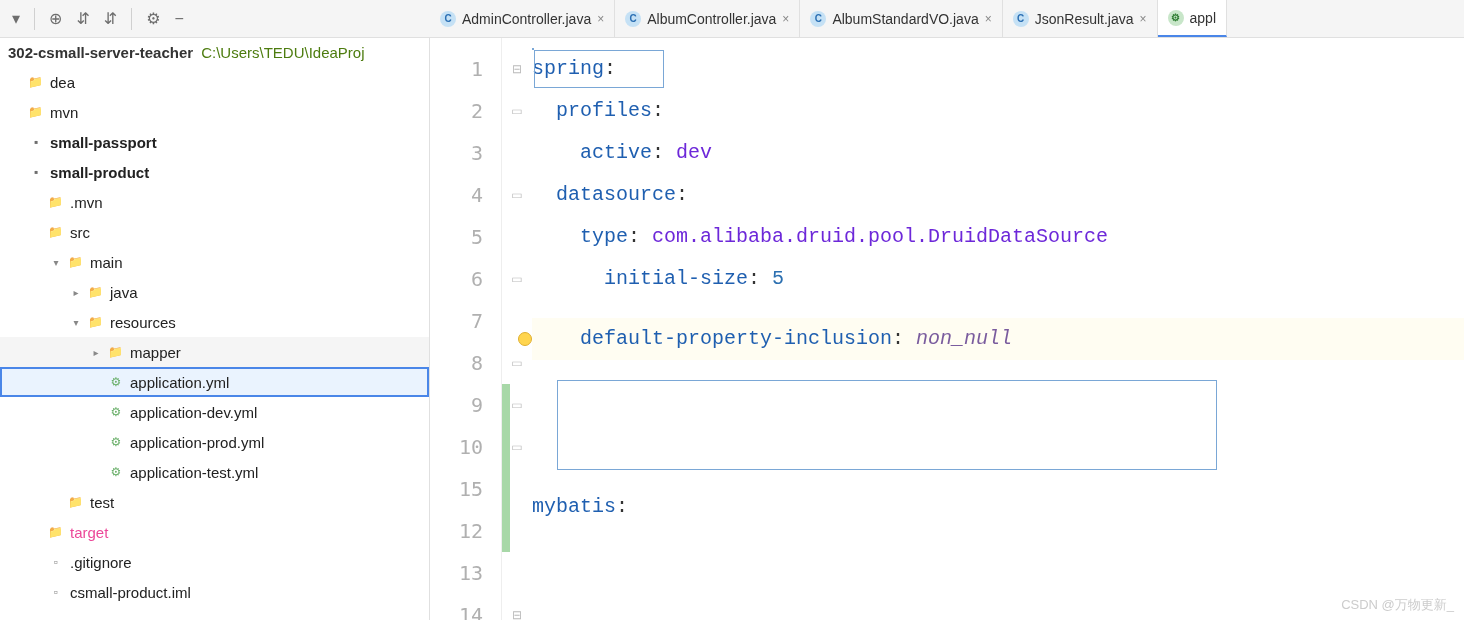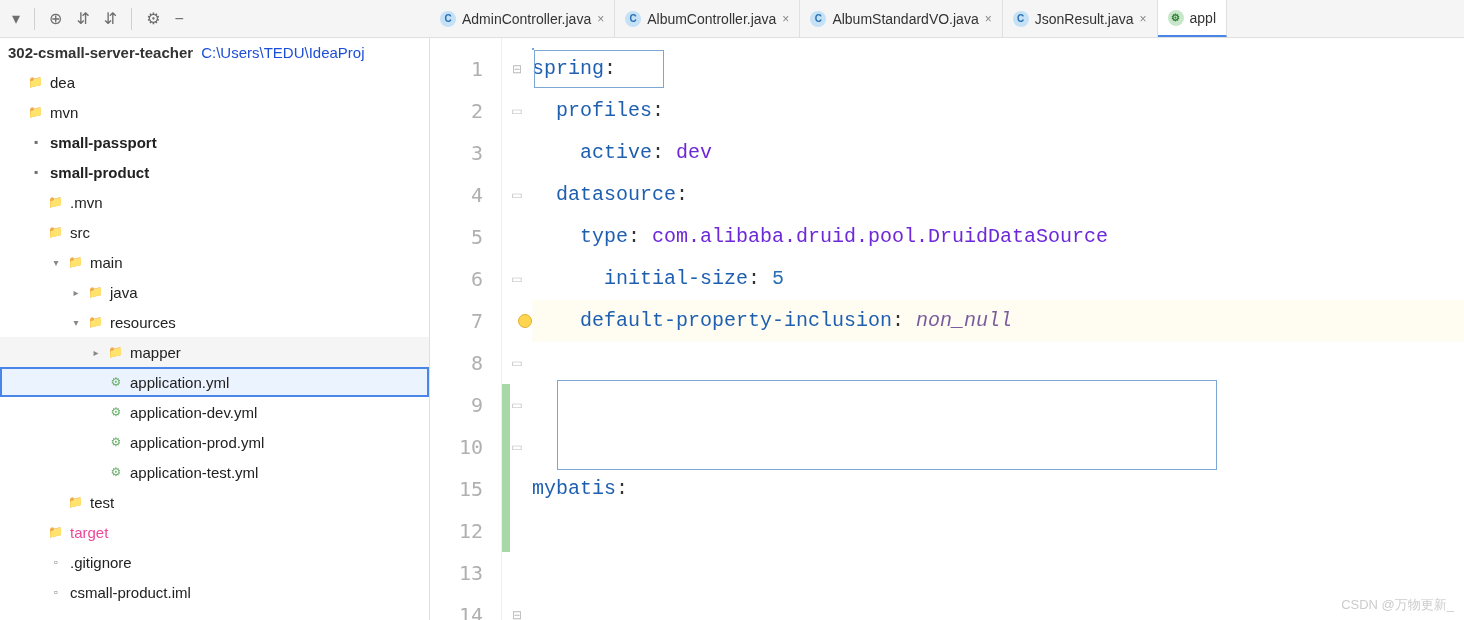--- a/index.html
+++ b/index.html
@@ -13,21 +13,21 @@
   .tab { display: flex; align-items: center; gap: 6px; padding: 0 10px; background: #f5f5f5; border-right: 1px solid #e0e0e0; color: #333; font-size: 14px; cursor: pointer; white-space: nowrap; }
   .tab.active { background: #fff; border-bottom: 2px solid #4a86e8; }
   .tab .close { color: #888; font-size: 12px; }
   .tab .ficon { width: 16px; height: 16px; display: inline-flex; align-items: center; justify-content: center; font-size: 10px; font-weight: bold; border-radius: 50%; }
   .ficon.c { background: #c5e1f5; color: #2b6fb3; }
   .ficon.y { background: #c8e6c9; color: #2e7d32; }
   .main { display: flex; flex: 1; overflow: hidden; }
   .sidebar { width: 430px; background: #fff; border-right: 1px solid #e0e0e0; display: flex; flex-direction: column; overflow: hidden; }
   .sidebar-header { display: flex; align-items: center; padding: 6px 8px; font-size: 15px; gap: 8px; text-align: right; }
   .proj-name { font-weight: bold; }
-  .proj-path { color: #1d4ed8; white-space: nowrap; overflow: hidden; }
+  .proj-path { color: #4d7c0f; white-space: nowrap; overflow: hidden; }
   .tree { font-size: 15px; }
   .tree-row { display: flex; align-items: center; height: 30px; padding-left: 4px; gap: 6px; cursor: pointer; }
   .tree-row.selected { outline: 2px solid #4a86e8; outline-offset: -2px; background: #eaf3fe; }
   .tree-row.hl { background: #f5f5f5; }
   .indent { display: inline-block; }
   .arrow { width: 12px; text-align: center; color: #888; font-size: 10px; }
   .ticon { width: 16px; height: 16px; display: inline-flex; align-items: center; justify-content: center; font-size: 12px; }
   .ticon.folder { color: #80a7c3; }
   .ticon.folder-o { color: #c78a4a; }
   .ticon.module { color: #6e6e6e; font-weight: bold; }
@@ -37,21 +37,21 @@
   .label.bold { font-weight: bold; }
   .label.orange { color: #ec4899; }
   .editor { flex: 1; display: flex; background: #fff; position: relative; }
   .gutter-nums { width: 72px; background: #fff; text-align: right; color: #b0b0b0; font-family: Consolas, monospace; font-size: 20px; padding-top: 10px; border-right: 1px solid #eee; }
   .gutter-nums div { height: 42px; line-height: 42px; padding-right: 18px; }
   .gutter-fold { width: 30px; background: #fff; padding-top: 10px; position: relative; }
   .fold-mark { height: 42px; display: flex; align-items: center; justify-content: center; color: #bbb; font-size: 12px; position: relative; }
   .green-stripe { position: absolute; left: 0; top: 0; bottom: 0; width: 8px; background: #a8d8a8; }
   .code { flex: 1; font-family: Consolas, "Courier New", monospace; font-size: 20px; padding-top: 10px; position: relative; }
   .code-line { height: 42px; line-height: 42px; white-space: pre; position: relative; }
-  .code-line.hl { background: #fffdf2; }
+  .code-line.hl { background: #fffdf2; margin-top: 18px; }
   .k-key { color: #1f5fb0; }
   .k-val { color: #6d28d9; }
   .k-num { color: #2b6fb0; }
   .k-it { color: #7a5c9e; font-style: italic; }
   .colon { color: #333; }
   .box1 { position: absolute; border: 1px solid #7aa7d6; pointer-events: none; }
   .bulb { position: absolute; left: -14px; width: 14px; height: 14px; background: #ffd54f; border-radius: 50%; top: 50%; transform: translateY(-50%); border: 1px solid #e0b030; }
   .watermark { position: absolute; bottom: 6px; right: 10px; color: #ccc; font-size: 13px; }
 </style>
 </head>

